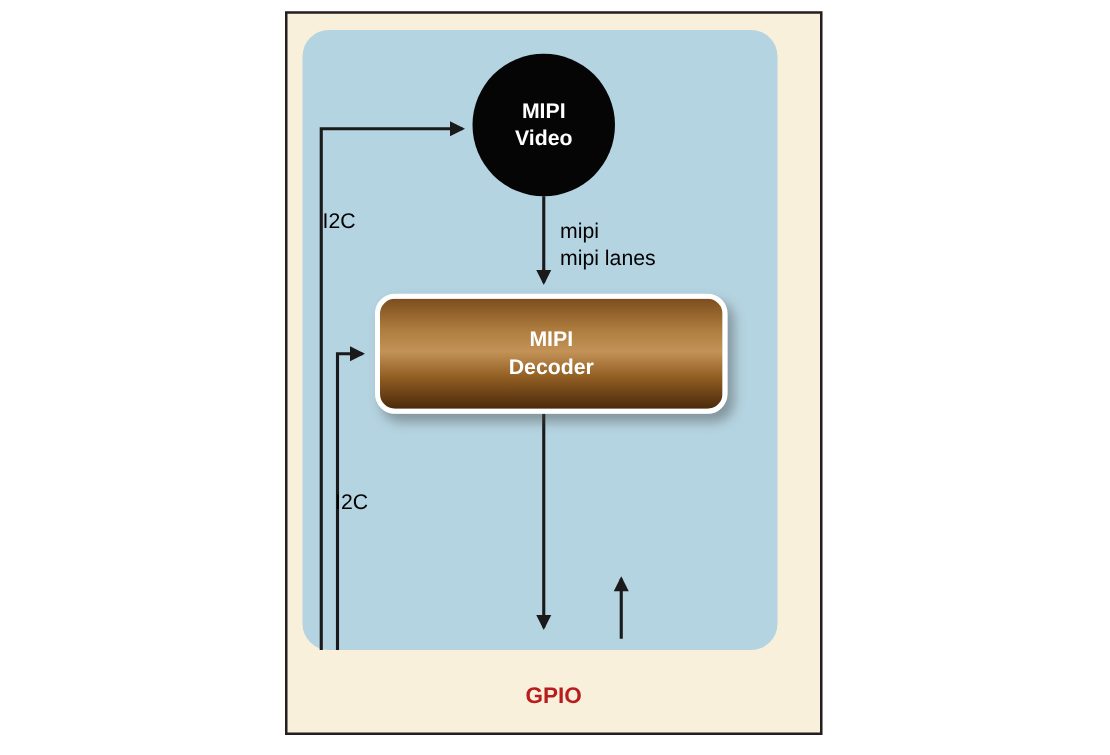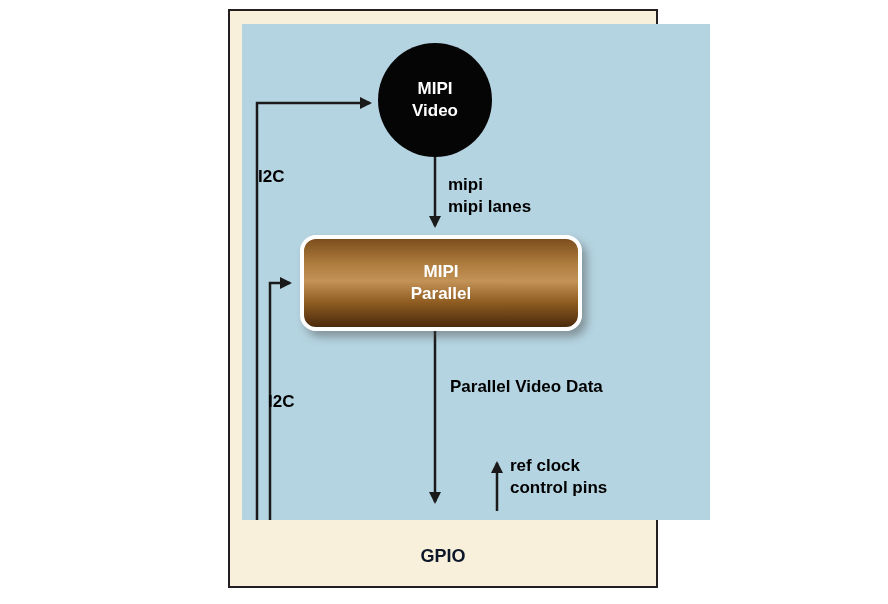--- a/index.html
+++ b/index.html
@@ -22,23 +22,24 @@
     width: 430px;
     height: 579px;
     background: #f8f0da;
     border: 2px solid #231f20;
     box-sizing: border-box;
   }
   .panel {
     position: absolute;
     left: 12px;
     top: 13px;
-    width: 468px;
+    width: 380px;
     height: 496px;
     background: #b5d4e1;
+    border-radius: 21px;
   }
   .connectors {
     position: absolute;
     left: 0;
     top: 0;
     width: 404px;
     height: 496px;
   }
   .camera-node {
     position: absolute;
@@ -75,39 +76,39 @@
     justify-content: center;
     font-weight: bold;
     font-size: 17px;
     line-height: 22px;
     text-align: center;
     box-shadow: 5px 6px 9px rgba(70, 70, 70, 0.45);
   }
   .lbl {
     position: absolute;
     color: #000000;
-    font-weight: bold;
+    font-weight: normal;
     font-size: 17px;
     line-height: 22px;
     white-space: nowrap;
   }
   .lbl-i2c-camera   { left: 16px;  top: 142px; }
   .lbl-i2c-decoder  { left: 26px;  top: 367px; }
   .lbl-mipi-lvds    { left: 206px; top: 150px; }
   .lbl-parallel     { left: 208px; top: 352px; }
   .lbl-refclock     { left: 268px; top: 431px; }
   .gpio-label {
     position: absolute;
     left: 0;
     right: 0;
     top: 535px;
     text-align: center;
     font-weight: bold;
     font-size: 18px;
-    color: #0f172a;
+    color: #b91c1c;
   }
 </style>
 </head>
 <body>
 
 <div class="page">
   <div class="frame">
     <div class="panel">
 
       <svg class="connectors" viewBox="0 0 404 496" xmlns="http://www.w3.org/2000/svg">
@@ -128,36 +129,31 @@
         <path d="M255,487 L255,439" fill="none" stroke="#1a1a1a" stroke-width="2.5" marker-end="url(#arr)"></path>
       </svg>
 
       <div class="camera-node">
         <span>MIPI</span>
         <span>Video</span>
       </div>
 
       <div class="decoder-node">
         <span>MIPI</span>
-        <span>Parallel</span>
+        <span>Decoder</span>
       </div>
 
       <div class="lbl lbl-i2c-camera">I2C</div>
 
       <div class="lbl lbl-i2c-decoder">I2C</div>
 
       <div class="lbl lbl-mipi-lvds">
         <div>mipi</div>
         <div>mipi lanes</div>
       </div>
 
-      <div class="lbl lbl-parallel">Parallel Video Data</div>
 
-      <div class="lbl lbl-refclock">
-        <div>ref clock</div>
-        <div>control pins</div>
-      </div>
 
     </div>
 
     <div class="gpio-label">GPIO</div>
   </div>
 </div>
 
 </body></html>

